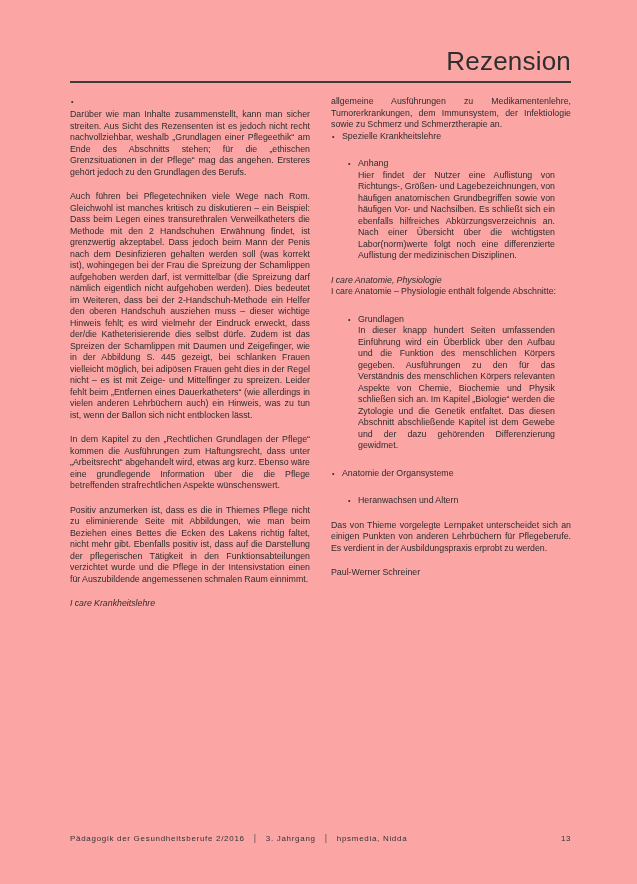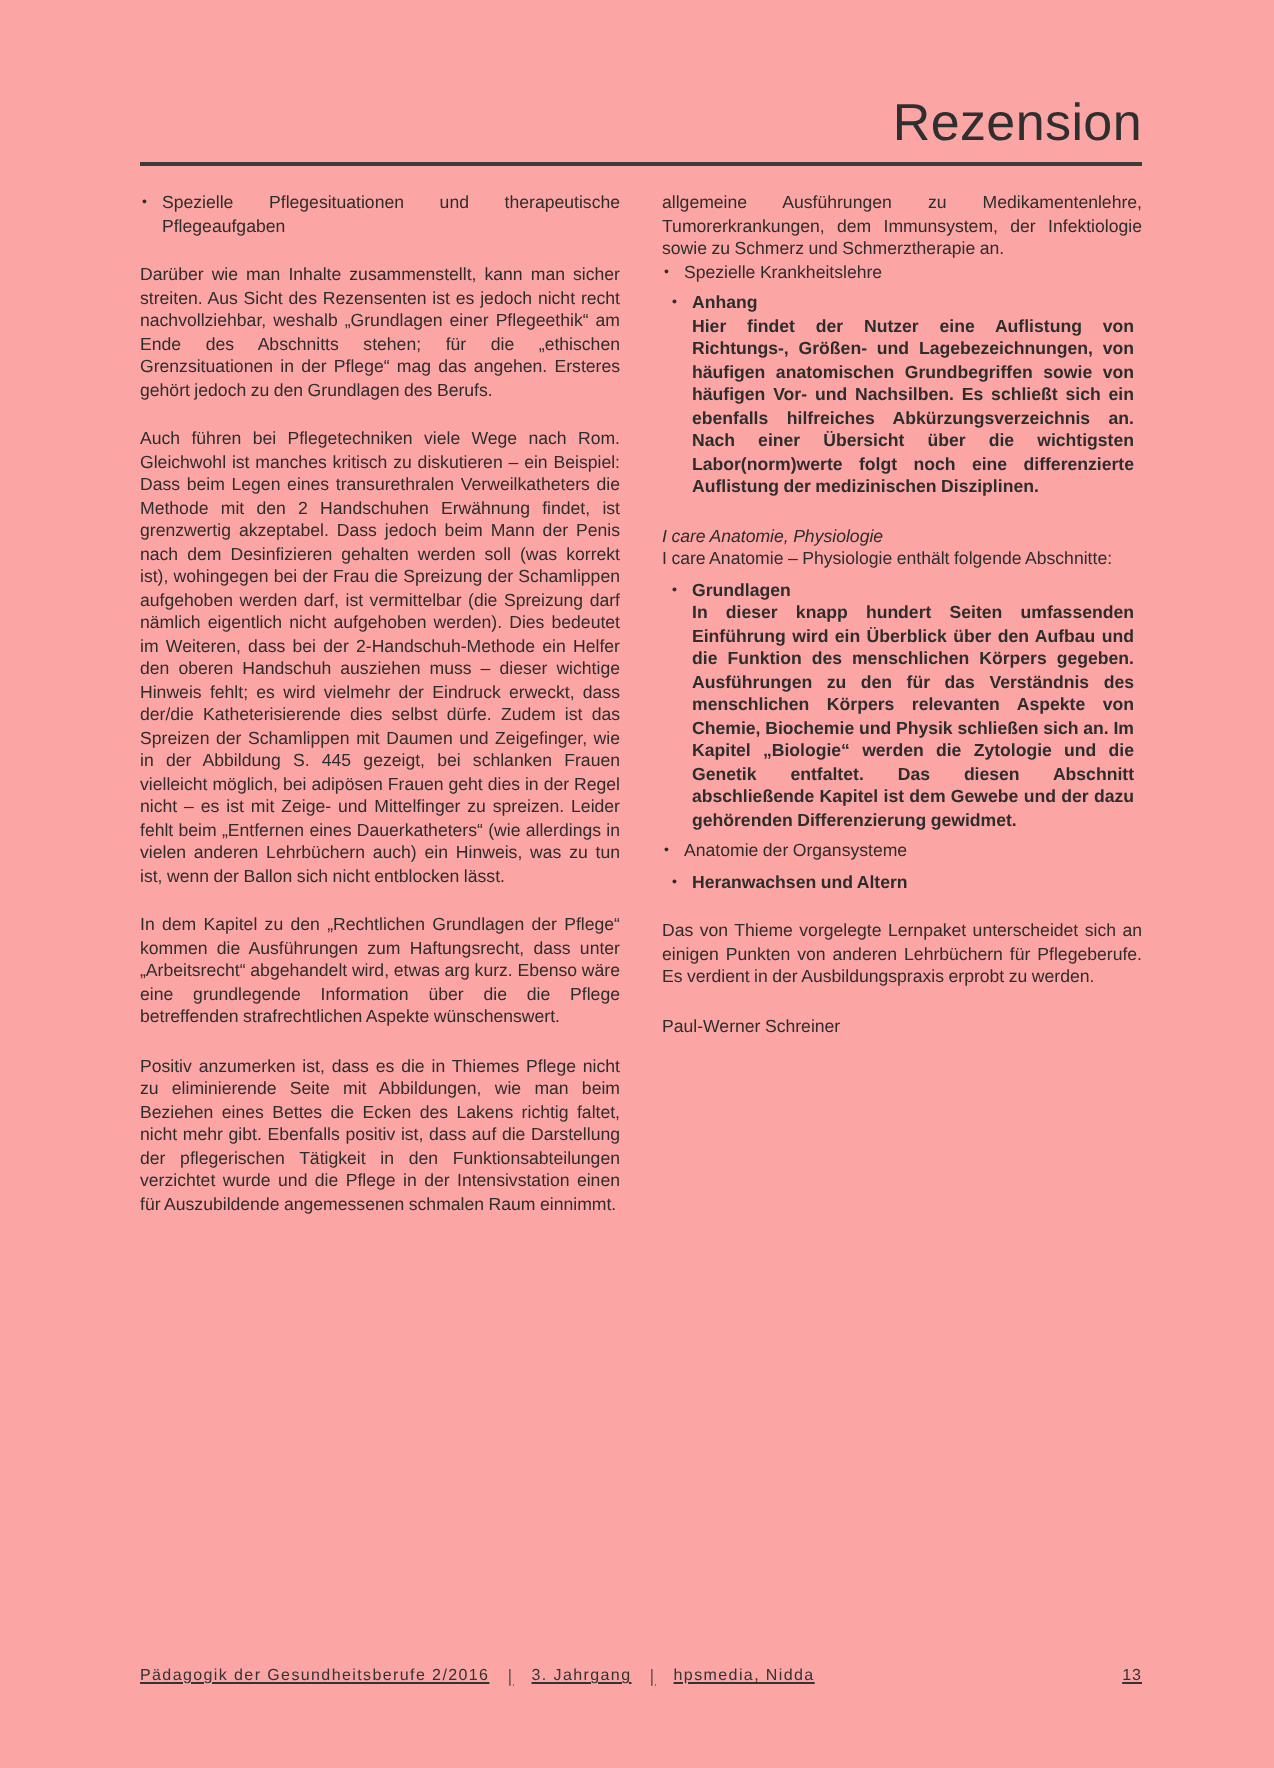--- a/index.html
+++ b/index.html
@@ -34,61 +34,60 @@
     hyphens: auto; -webkit-hyphens: auto;
     word-spacing: -0.2px;
   }
   .col p { margin: 0 0 13px 0; }
   .col p.tight { margin-bottom: 0; }
 
   ul.bullet-list { list-style: none; margin: 0 0 13px 0; padding: 0; }
   .li { position: relative; padding-left: 11px; }
   .bullet { position: absolute; left: 1px; top: 0; font-size: 7px; line-height: 11.5px; }
   .li-sub { padding-left: 11px; text-align: justify; }
-  .bullet-block { margin: 4px; font-weight: bold; }
+  .bullet-block { margin: 16px; }
   .mb { margin-bottom: 13px; }
 
   .section-heading { margin: 0; font-weight: 400; font-style: italic; }
   .signature { margin-top: 13px; }
 
   
   .footer {
     position: absolute; left: 70px; top: 833px; width: 501px;
-    display: flex; align-items: flex-start;
+    display: flex; align-items: center;
     font-size: 8px; letter-spacing: 0.7px; color: #333;
     white-space: nowrap;
-    text-decoration: underline;
   }
   .footer .pipe { margin: 0 9px; color: #555; font-size: 9px; }
   .footer .page-num { margin-left: auto; letter-spacing: 0.5px; }
 </style>
 </head>
 <body>
 
 <div class="page">
 
   <div class="header-title">Rezension</div>
   <div class="header-rule"></div>
 
   <div class="content">
 
     <div class="col">
 
       <ul class="bullet-list">
         <li class="li">
           <span class="bullet">•</span>
-          <span>Spezielle Pflegesituationen und therapeutische Pflegeaufgaben</span>
         </li>
       </ul>
 
       <p>Darüber wie man Inhalte zusammenstellt, kann man sicher streiten. Aus Sicht des Rezensenten ist es jedoch nicht recht nachvollziehbar, weshalb „Grundlagen einer Pflegeethik“ am Ende des Abschnitts stehen; für die „ethischen Grenzsituationen in der Pflege“ mag das angehen. Ersteres gehört jedoch zu den Grundlagen des Berufs.</p>
       <p>Auch führen bei Pflegetechniken viele Wege nach Rom. Gleichwohl ist manches kritisch zu diskutieren – ein Beispiel: Dass beim Legen eines transurethralen Verweilkatheters die Methode mit den 2 Handschuhen Erwähnung findet, ist grenzwertig akzeptabel. Dass jedoch beim Mann der Penis nach dem Desinfizieren gehalten werden soll (was korrekt ist), wohingegen bei der Frau die Spreizung der Schamlippen aufgehoben werden darf, ist vermittelbar (die Spreizung darf nämlich eigentlich nicht aufgehoben werden). Dies bedeutet im Weiteren, dass bei der 2-Handschuh-Methode ein Helfer den oberen Handschuh ausziehen muss – dieser wichtige Hinweis fehlt; es wird vielmehr der Eindruck erweckt, dass der/die Katheterisierende dies selbst dürfe. Zudem ist das Spreizen der Schamlippen mit Daumen und Zeigefinger, wie in der Abbildung S. 445 gezeigt, bei schlanken Frauen vielleicht möglich, bei adipösen Frauen geht dies in der Regel nicht – es ist mit Zeige- und Mittelfinger zu spreizen. Leider fehlt beim „Entfernen eines Dauerkatheters“ (wie allerdings in vielen anderen Lehrbüchern auch) ein Hinweis, was zu tun ist, wenn der Ballon sich nicht entblocken lässt.</p>
       <p>In dem Kapitel zu den „Rechtlichen Grundlagen der Pflege“ kommen die Ausführungen zum Haftungsrecht, dass unter „Arbeitsrecht“ abgehandelt wird, etwas arg kurz. Ebenso wäre eine grundlegende Information über die die Pflege betreffenden strafrechtlichen Aspekte wünschenswert.</p>
       <p>Positiv anzumerken ist, dass es die in Thiemes Pflege nicht zu eliminierende Seite mit Abbildungen, wie man beim Beziehen eines Bettes die Ecken des Lakens richtig faltet, nicht mehr gibt. Ebenfalls positiv ist, dass auf die Darstellung der pflegerischen Tätigkeit in den Funktionsabteilungen verzichtet wurde und die Pflege in der Intensivstation einen für Auszubildende angemessenen schmalen Raum einnimmt.</p>
 
+      <p class="section-heading tight">I care Krankheitslehre</p>
 
       <div class="bullet-block">
       </div>
 
     </div>
 
     <div class="col">
 
       <p class="tight">allgemeine Ausführungen zu Medikamentenlehre, Tumorerkrankungen, dem Immunsystem, der Infektiologie sowie zu Schmerz und Schmerztherapie an.</p>
 

